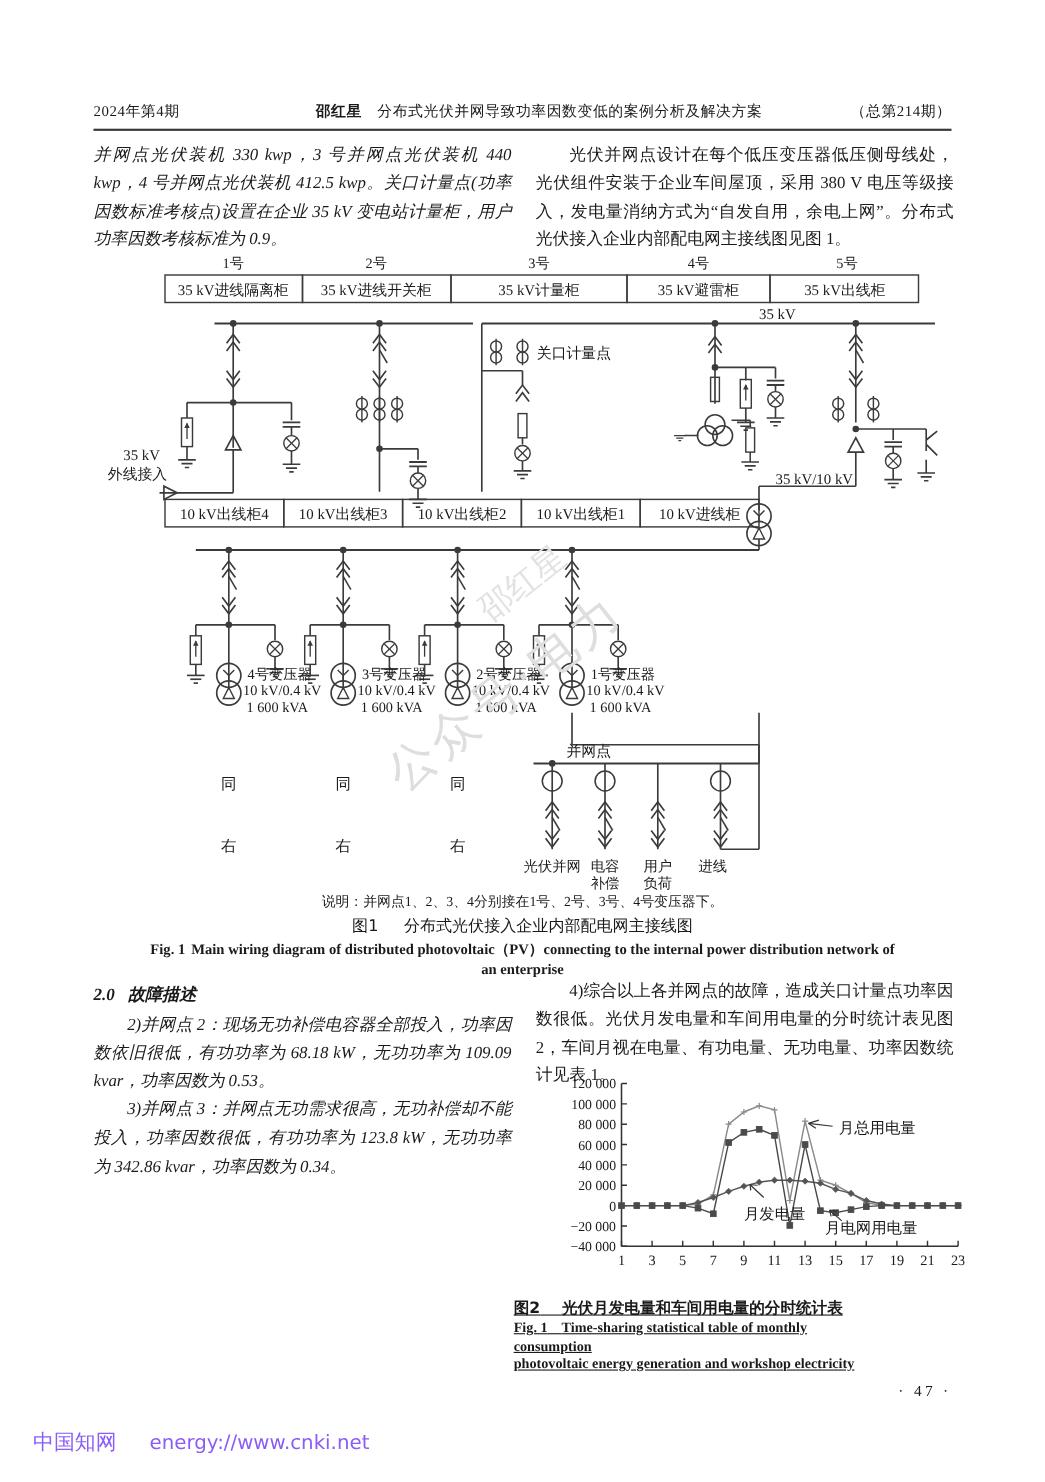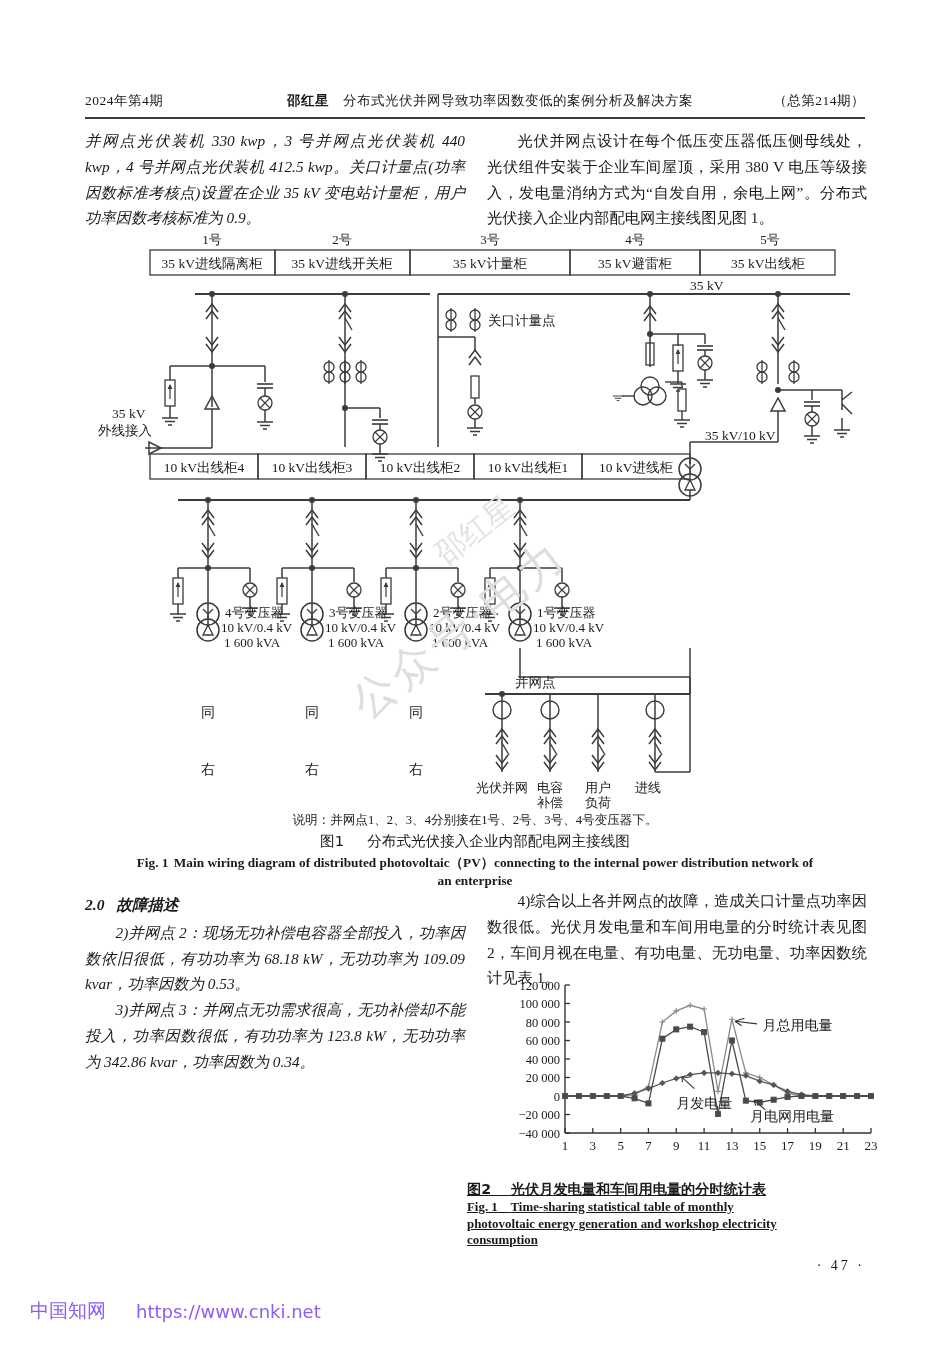--- a/index.html
+++ b/index.html
@@ -774,28 +774,28 @@
   <div class="figcap2">
     <div class="cn">
       <span>图2</span>
       &nbsp;&nbsp;
       <span>光伏月发电量和车间用电量的分时统计表</span>
     </div>
     <div class="en">
       <span>Fig. 1</span>
       &nbsp;&nbsp;
       <span>Time-sharing statistical table of monthly</span>
+      <div>consumption</div>
       <div>photovoltaic energy generation and workshop electricity</div>
-      <div>consumption</div>
     </div>
   </div>
 
   <div class="pageno">· 47 ·</div>
 
   <div class="footer">
     <span class="fbrand">中国知网</span>
-    <span class="furl">https://www.cnki.net</span>
+    <span class="furl">energy://www.cnki.net</span>
   </div>
 
   <div class="wm">公众号·电力</div>
   <div class="wm2">邵红星</div>
 
 </div>
 
 </body></html>

